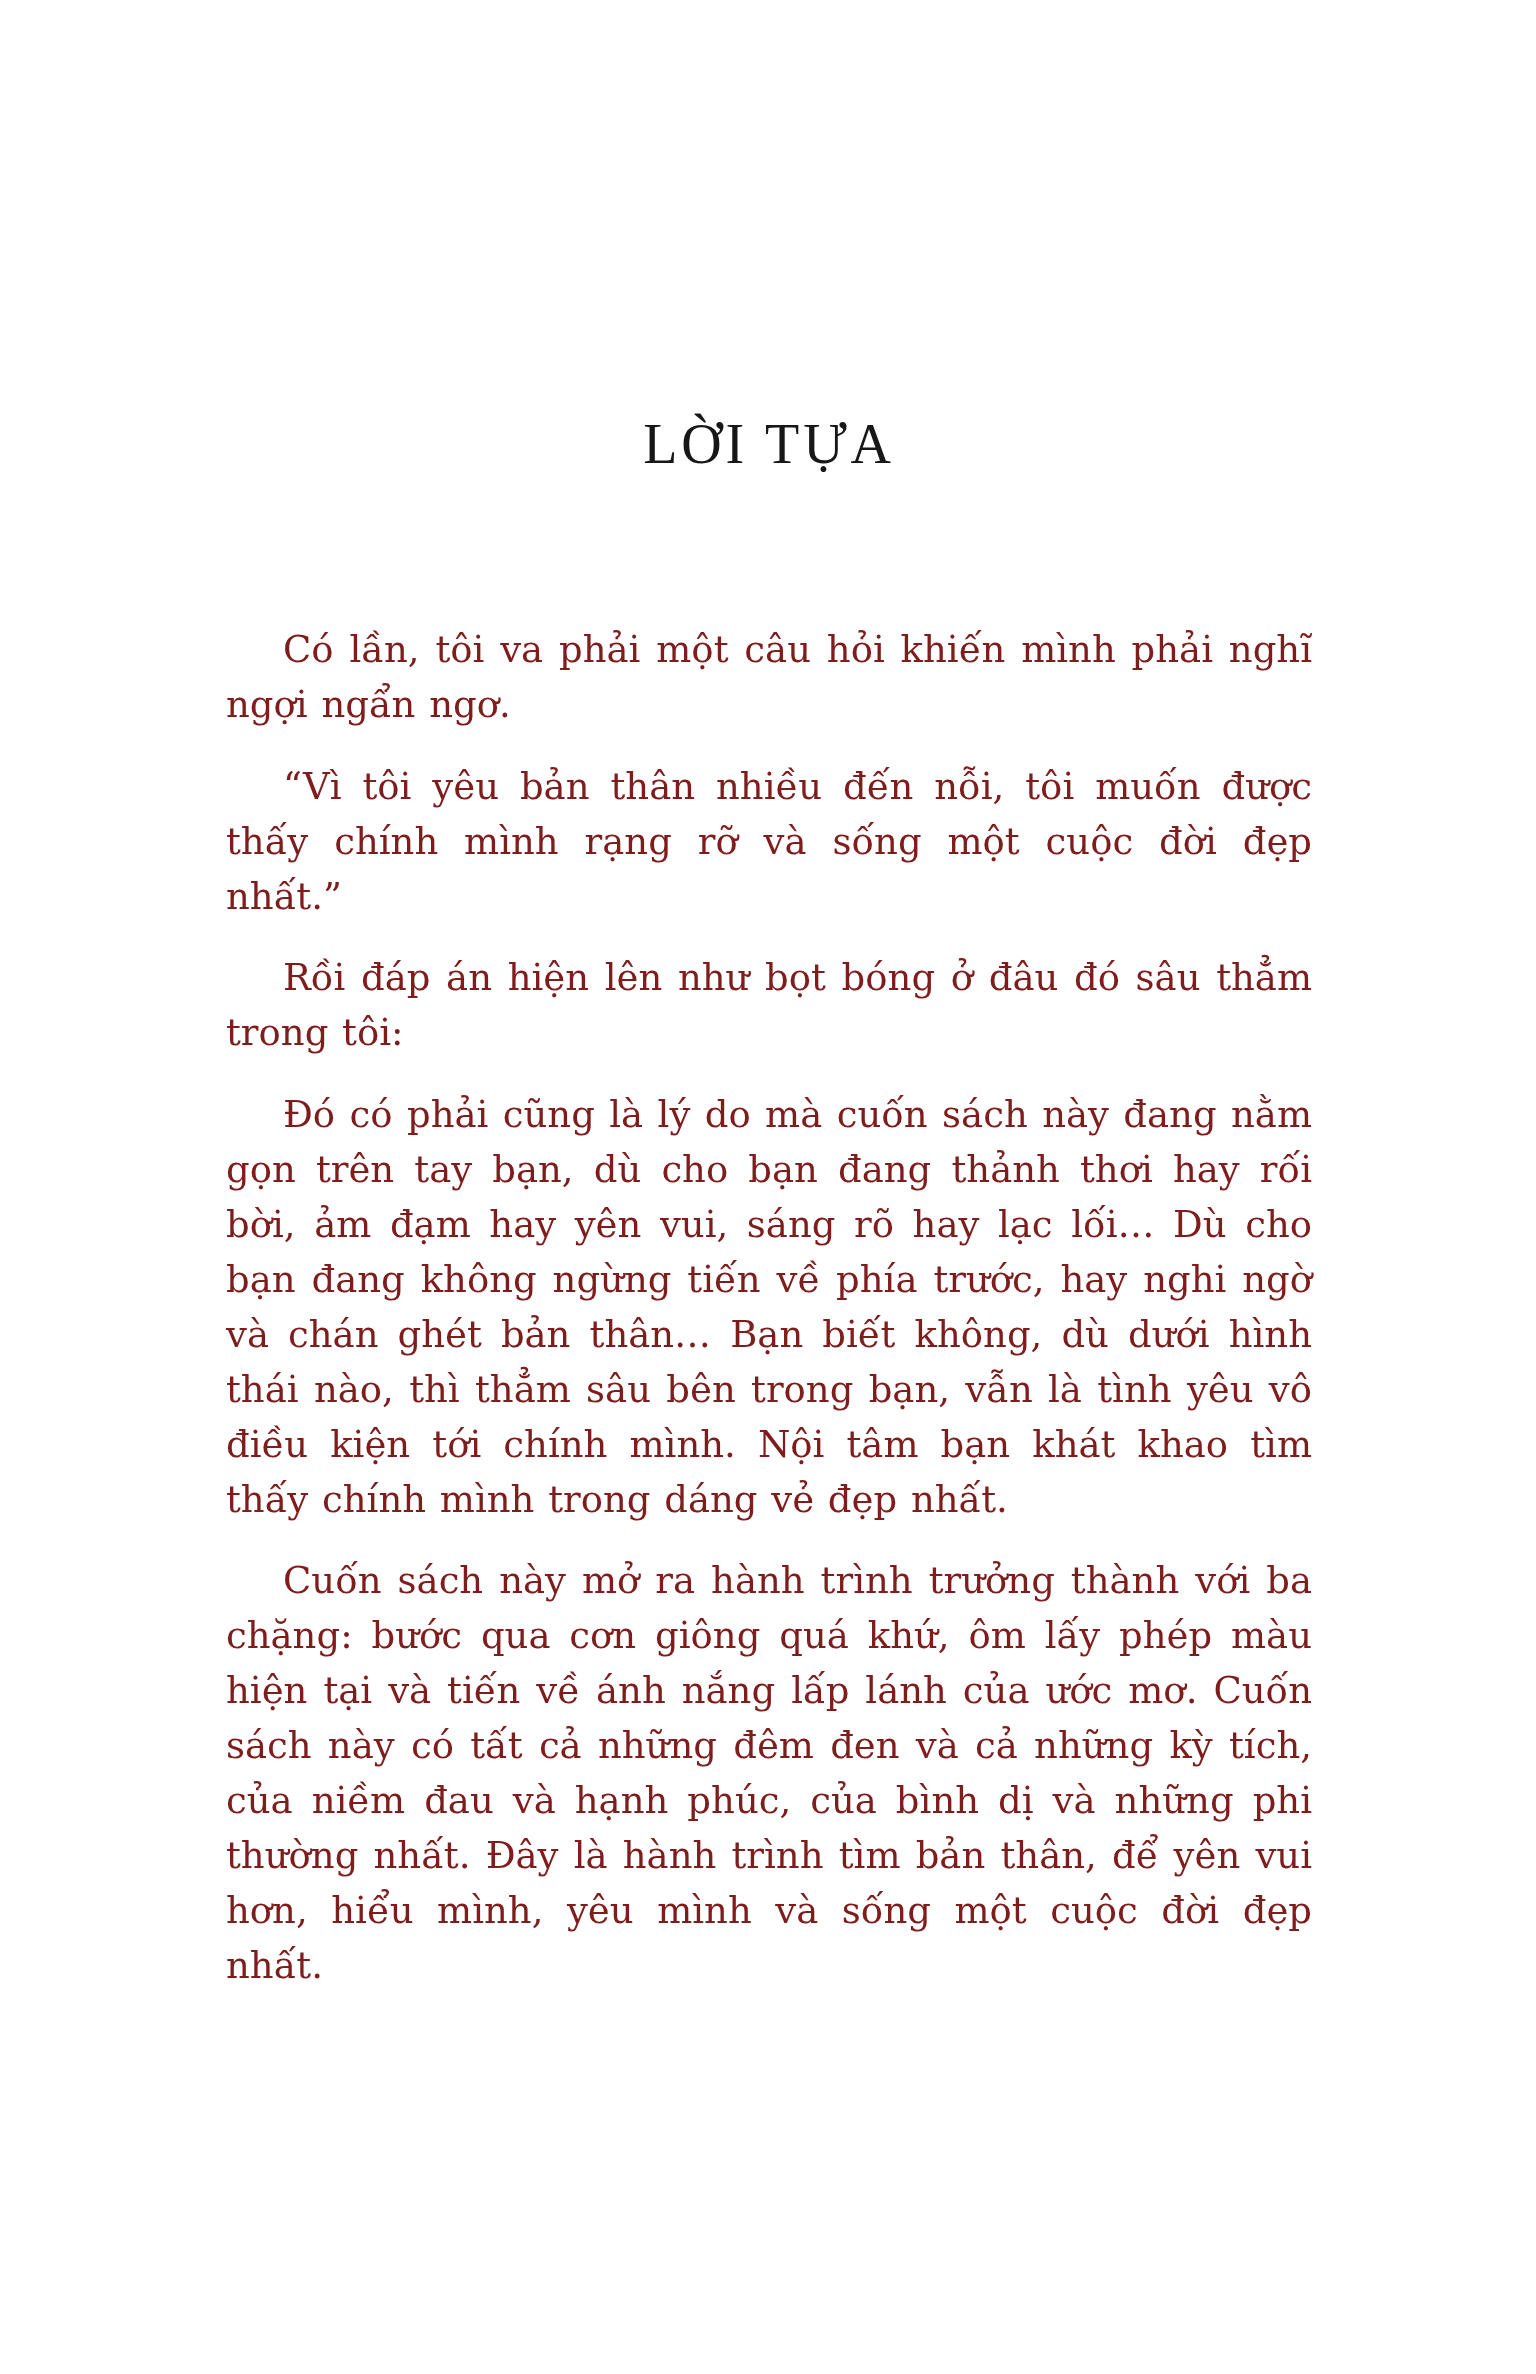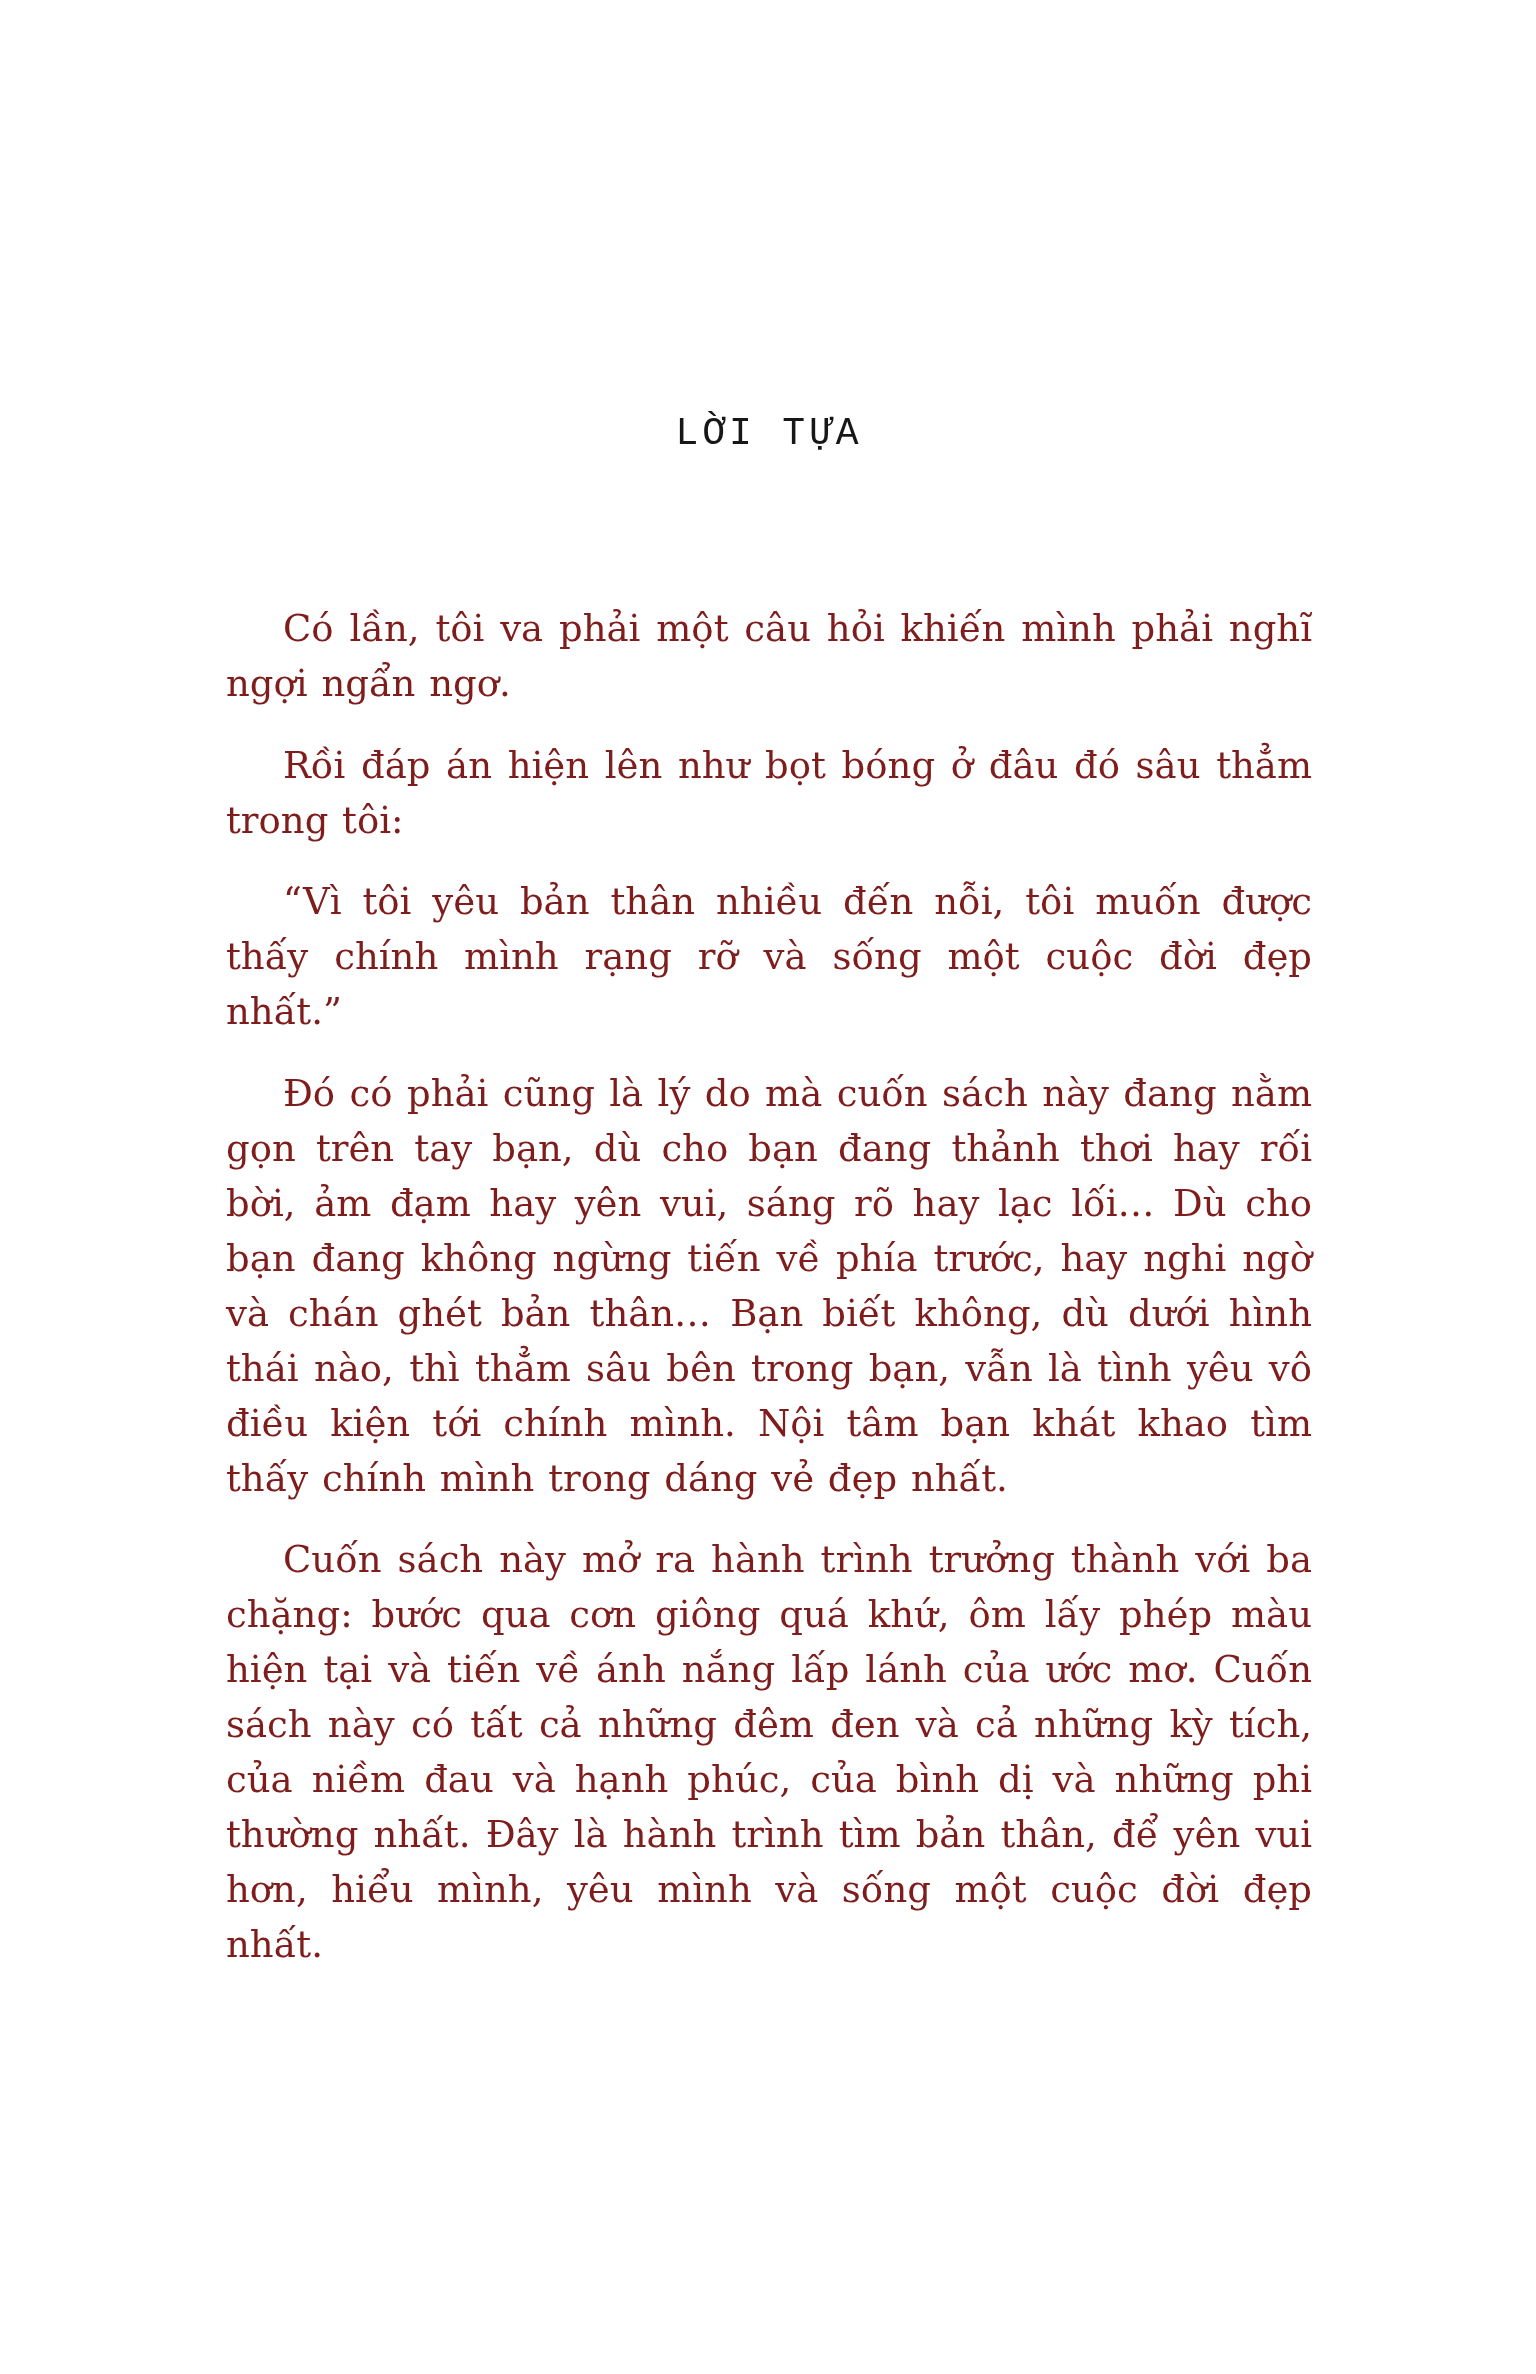--- a/index.html
+++ b/index.html
@@ -20,25 +20,25 @@
   }
   .content {
     position: absolute;
     top: 412px;
     left: 226px;
     width: 1086px;
   }
   .page-title {
     margin: 0 0 146px 0;
     text-align: center;
-    font-size: 38px;
+    font-size: 56px;
     font-weight: 500;
     letter-spacing: 3.9px;
     color: #171717;
-    font-family: Liberation Mono, monospace;
+    font-family: Liberation Serif, serif;
   }
   .body-text p {
     margin: 0 0 26.6px 0;
     font-size: 37px;
     line-height: 55px;
     text-align: justify;
     text-indent: 57px;
     color: #7f1d1d;
     word-spacing: 2px;
   }
@@ -47,20 +47,20 @@
   }
 </style>
 </head>
 <body>
 
 <div class="book-page">
   <div class="content">
     <h1 class="page-title">LỜI TỰA</h1>
     <div class="body-text">
       <p>Có lần, tôi va phải một câu hỏi khiến mình phải nghĩ ngợi ngẩn ngơ.</p>
+      <p>“Vì tôi yêu bản thân nhiều đến nỗi, tôi muốn được thấy chính mình rạng rỡ và sống một cuộc đời đẹp nhất.”</p>
       <p>Rồi đáp án hiện lên như bọt bóng ở đâu đó sâu thẳm trong tôi:</p>
-      <p>“Vì tôi yêu bản thân nhiều đến nỗi, tôi muốn được thấy chính mình rạng rỡ và sống một cuộc đời đẹp nhất.”</p>
       <p>Đó có phải cũng là lý do mà cuốn sách này đang nằm gọn trên tay bạn, dù cho bạn đang thảnh thơi hay rối bời, ảm đạm hay yên vui, sáng rõ hay lạc lối… Dù cho bạn đang không ngừng tiến về phía trước, hay nghi ngờ và chán ghét bản thân… Bạn biết không, dù dưới hình thái nào, thì thẳm sâu bên trong bạn, vẫn là tình yêu vô điều kiện tới chính mình. Nội tâm bạn khát khao tìm thấy chính mình trong dáng vẻ đẹp nhất.</p>
       <p>Cuốn sách này mở ra hành trình trưởng thành với ba chặng: bước qua cơn giông quá khứ, ôm lấy phép màu hiện tại và tiến về ánh nắng lấp lánh của ước mơ. Cuốn sách này có tất cả những đêm đen và cả những kỳ tích, của niềm đau và hạnh phúc, của bình dị và những phi thường nhất. Đây là hành trình tìm bản thân, để yên vui hơn, hiểu mình, yêu mình và sống một cuộc đời đẹp nhất.</p>
     </div>
   </div>
 </div>
 
 
 </body></html>

